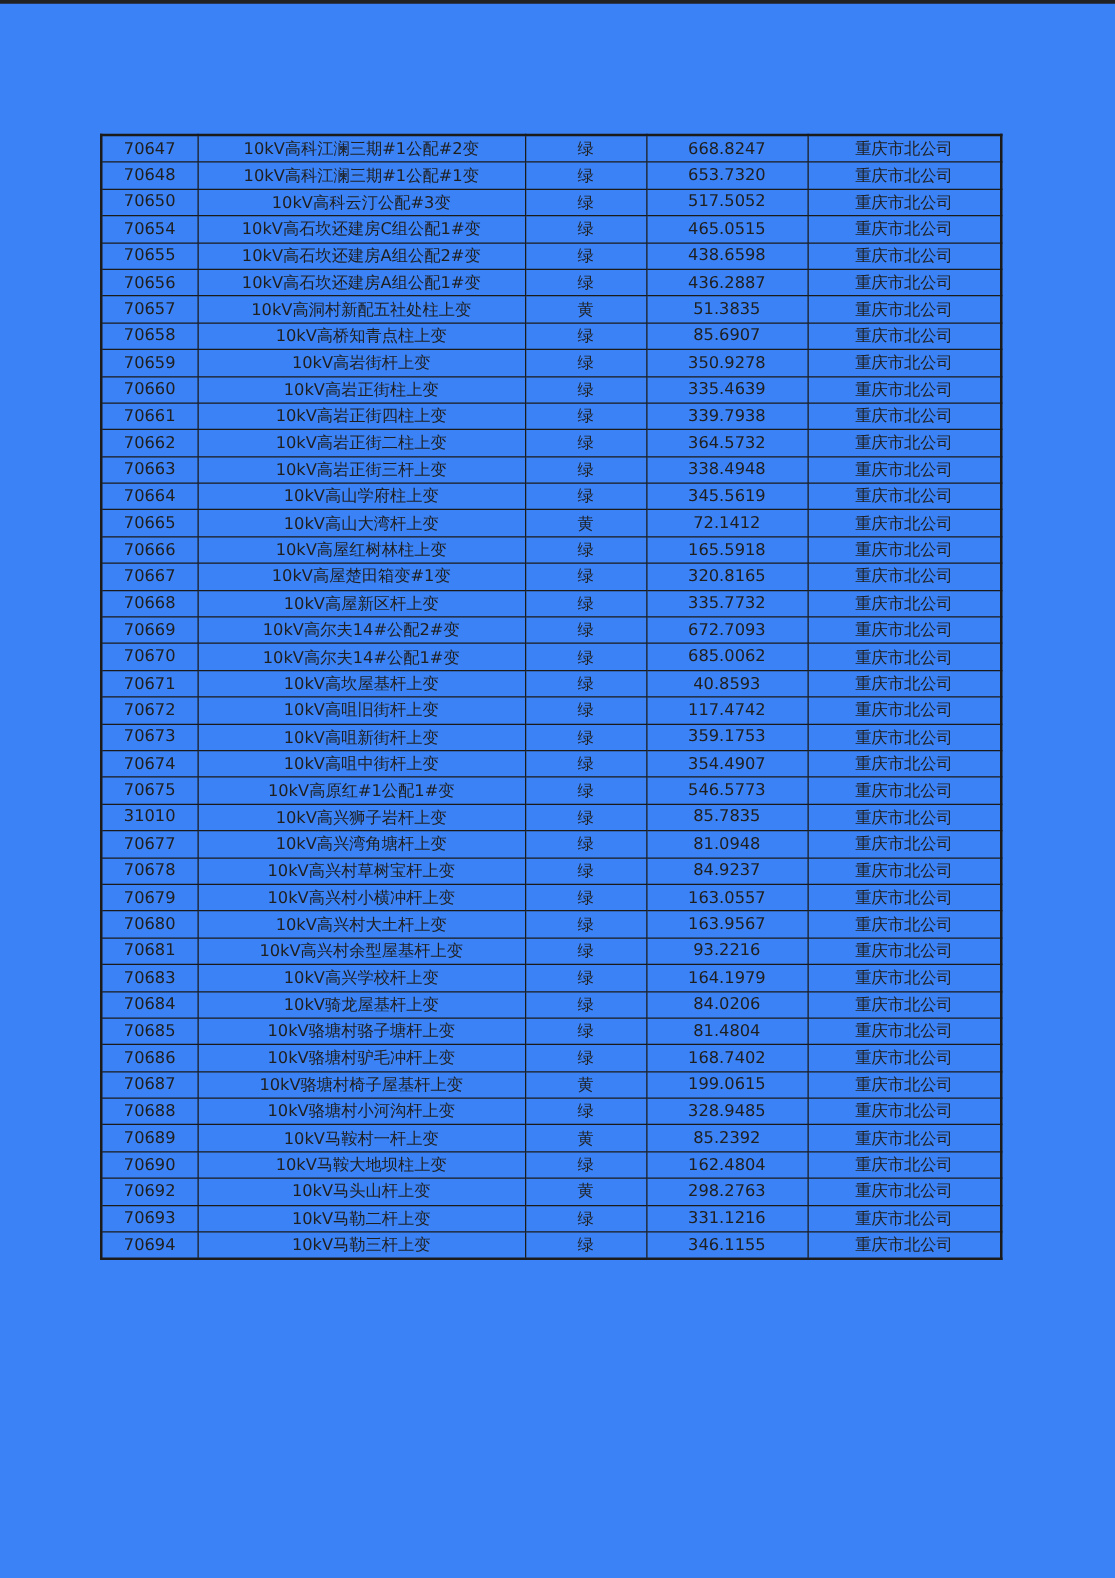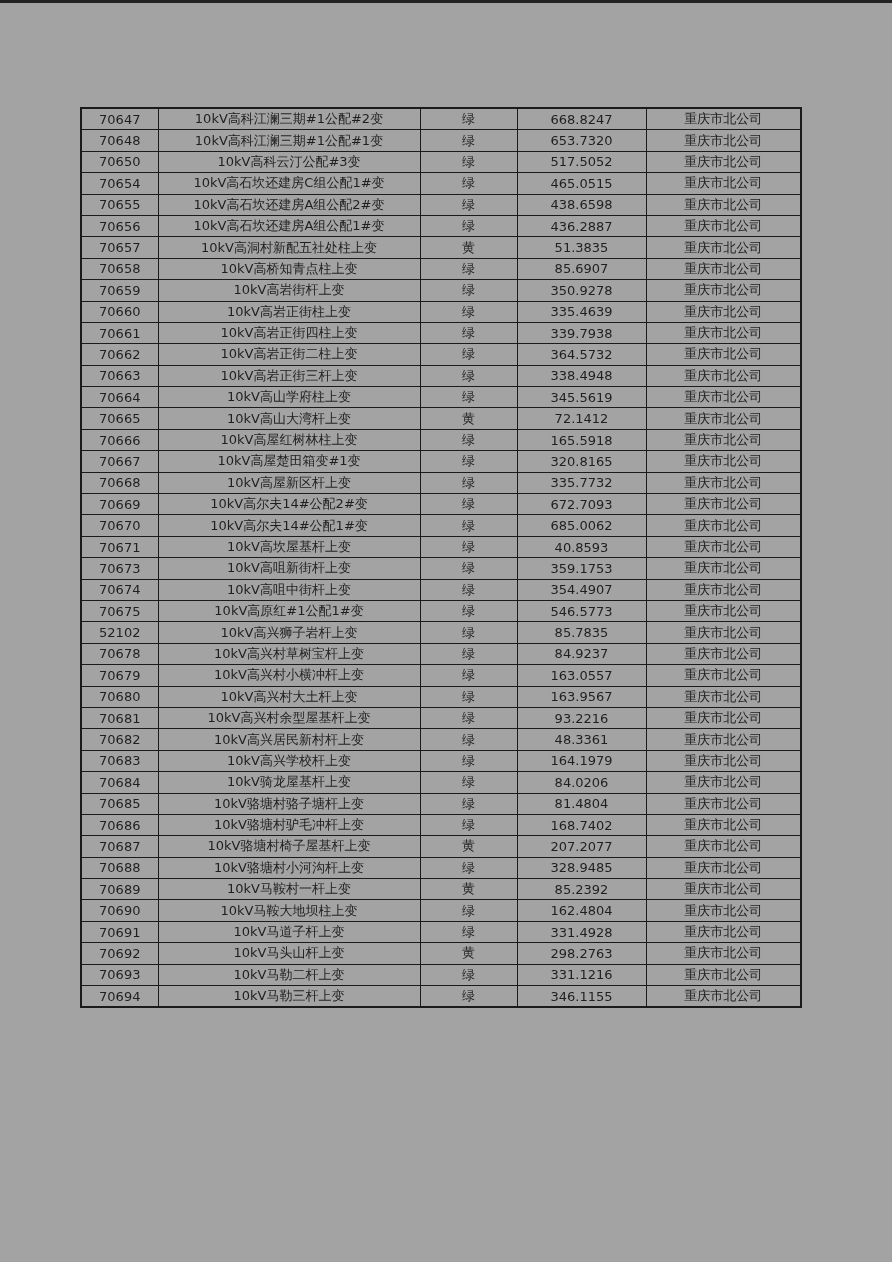--- a/index.html
+++ b/index.html
@@ -7,21 +7,21 @@
     padding: 0;
     width: 892px;
     height: 1262px;
     background: #ffffff;
     font-family: "DejaVu Sans", "Liberation Sans", sans-serif;
   }
   .page {
     position: relative;
     width: 892px;
     height: 1262px;
-    background: #a3a3a3;
+    background: #3b82f6;
     overflow: hidden;
   }
   .top-edge {
     position: absolute;
     top: 0;
     left: 0;
     width: 100%;
     height: 3px;
     background: #222222;
   }
@@ -281,20 +281,29 @@
   <tr>
     <td class="c-id">70671</td>
     <td class="c-name">
             <div class="clip">10kV高坎屋基杆上变</div>
           </td>
     <td class="c-status">绿</td>
     <td class="c-value">40.8593</td>
     <td class="c-company">重庆市北公司</td>
   </tr>
 
+  <tr>
+    <td class="c-id">70672</td>
+    <td class="c-name">
+            <div class="clip">10kV高咀旧街杆上变</div>
+          </td>
+    <td class="c-status">绿</td>
+    <td class="c-value">117.4742</td>
+    <td class="c-company">重庆市北公司</td>
+  </tr>
 
   <tr>
     <td class="c-id">70673</td>
     <td class="c-name">
             <div class="clip">10kV高咀新街杆上变</div>
           </td>
     <td class="c-status">绿</td>
     <td class="c-value">359.1753</td>
     <td class="c-company">重庆市北公司</td>
   </tr>
@@ -313,29 +322,38 @@
     <td class="c-id">70675</td>
     <td class="c-name">
             <div class="clip">10kV高原红#1公配1#变</div>
           </td>
     <td class="c-status">绿</td>
     <td class="c-value">546.5773</td>
     <td class="c-company">重庆市北公司</td>
   </tr>
 
   <tr>
-    <td class="c-id">52102</td>
+    <td class="c-id">31010</td>
     <td class="c-name">
             <div class="clip">10kV高兴狮子岩杆上变</div>
           </td>
     <td class="c-status">绿</td>
     <td class="c-value">85.7835</td>
     <td class="c-company">重庆市北公司</td>
   </tr>
 
+  <tr>
+    <td class="c-id">70677</td>
+    <td class="c-name">
+            <div class="clip">10kV高兴湾角塘杆上变</div>
+          </td>
+    <td class="c-status">绿</td>
+    <td class="c-value">81.0948</td>
+    <td class="c-company">重庆市北公司</td>
+  </tr>
 
   <tr>
     <td class="c-id">70678</td>
     <td class="c-name">
             <div class="clip">10kV高兴村草树宝杆上变</div>
           </td>
     <td class="c-status">绿</td>
     <td class="c-value">84.9237</td>
     <td class="c-company">重庆市北公司</td>
   </tr>
@@ -363,29 +381,20 @@
   <tr>
     <td class="c-id">70681</td>
     <td class="c-name">
             <div class="clip">10kV高兴村余型屋基杆上变</div>
           </td>
     <td class="c-status">绿</td>
     <td class="c-value">93.2216</td>
     <td class="c-company">重庆市北公司</td>
   </tr>
 
-  <tr>
-    <td class="c-id">70682</td>
-    <td class="c-name">
-            <div class="clip">10kV高兴居民新村杆上变</div>
-          </td>
-    <td class="c-status">绿</td>
-    <td class="c-value">48.3361</td>
-    <td class="c-company">重庆市北公司</td>
-  </tr>
 
   <tr>
     <td class="c-id">70683</td>
     <td class="c-name">
             <div class="clip">10kV高兴学校杆上变</div>
           </td>
     <td class="c-status">绿</td>
     <td class="c-value">164.1979</td>
     <td class="c-company">重庆市北公司</td>
   </tr>
@@ -419,21 +428,21 @@
     <td class="c-value">168.7402</td>
     <td class="c-company">重庆市北公司</td>
   </tr>
 
   <tr>
     <td class="c-id">70687</td>
     <td class="c-name">
             <div class="clip">10kV骆塘村椅子屋基杆上变</div>
           </td>
     <td class="c-status">黄</td>
-    <td class="c-value">207.2077</td>
+    <td class="c-value">199.0615</td>
     <td class="c-company">重庆市北公司</td>
   </tr>
 
   <tr>
     <td class="c-id">70688</td>
     <td class="c-name">
             <div class="clip">10kV骆塘村小河沟杆上变</div>
           </td>
     <td class="c-status">绿</td>
     <td class="c-value">328.9485</td>
@@ -453,29 +462,20 @@
   <tr>
     <td class="c-id">70690</td>
     <td class="c-name">
             <div class="clip">10kV马鞍大地坝柱上变</div>
           </td>
     <td class="c-status">绿</td>
     <td class="c-value">162.4804</td>
     <td class="c-company">重庆市北公司</td>
   </tr>
 
-  <tr>
-    <td class="c-id">70691</td>
-    <td class="c-name">
-            <div class="clip">10kV马道子杆上变</div>
-          </td>
-    <td class="c-status">绿</td>
-    <td class="c-value">331.4928</td>
-    <td class="c-company">重庆市北公司</td>
-  </tr>
 
   <tr>
     <td class="c-id">70692</td>
     <td class="c-name">
             <div class="clip">10kV马头山杆上变</div>
           </td>
     <td class="c-status">黄</td>
     <td class="c-value">298.2763</td>
     <td class="c-company">重庆市北公司</td>
   </tr>

